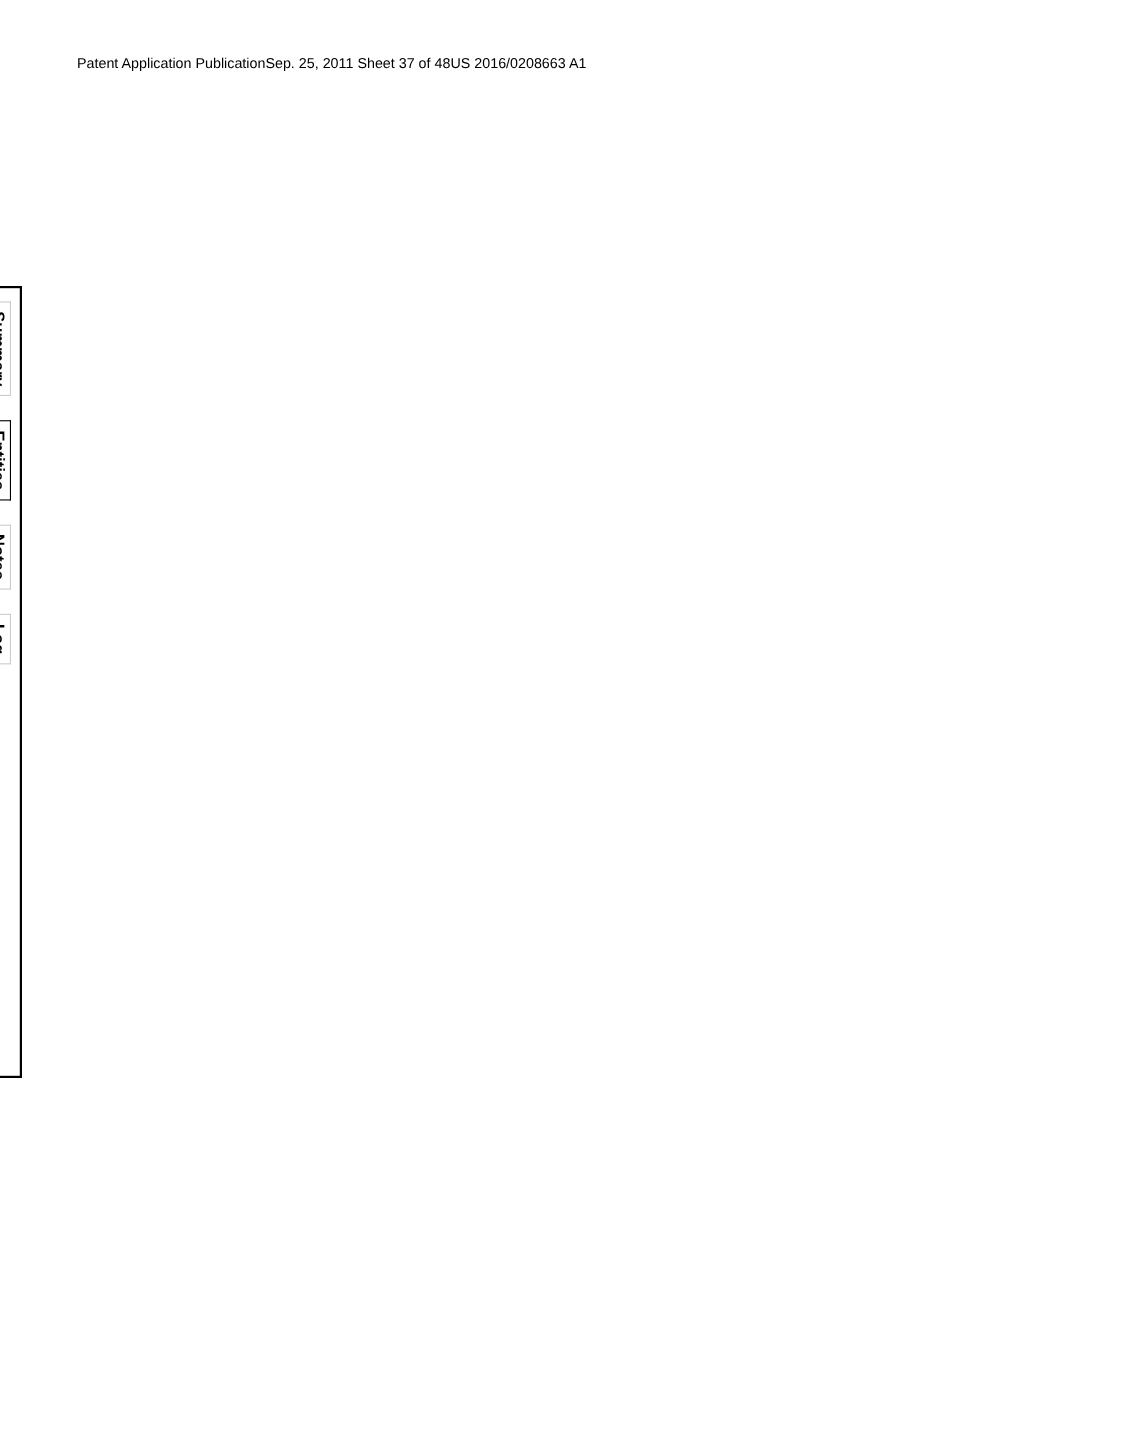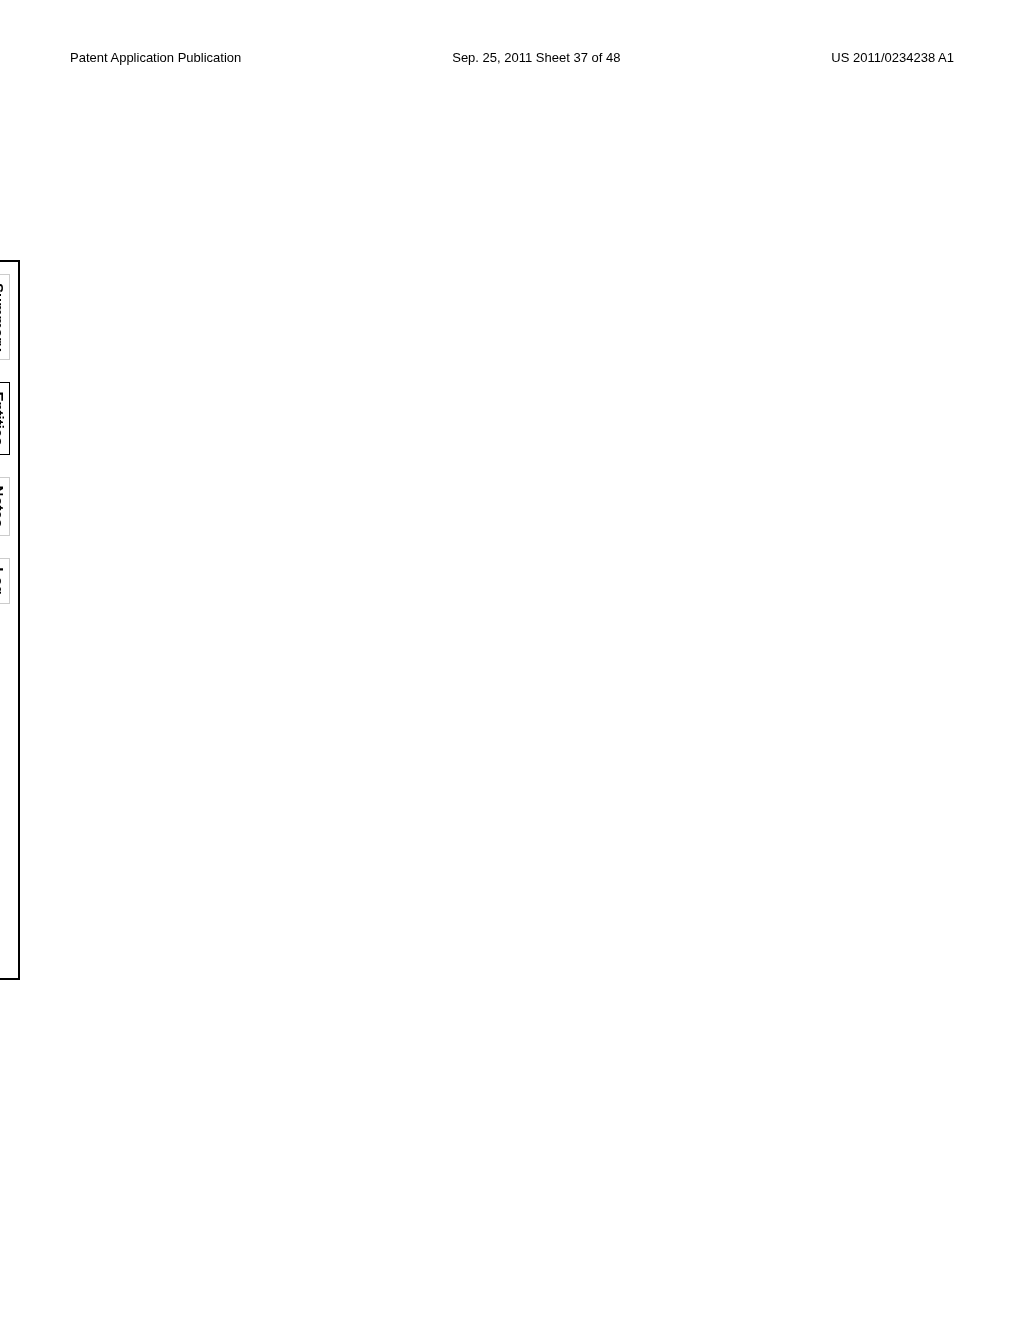--- a/index.html
+++ b/index.html
@@ -5,21 +5,20 @@
   * { box-sizing: border-box; margin: 0; padding: 0; }
   body {
     font-family: Arial, sans-serif;
     background: #fff;
     width: 1024px;
     height: 1320px;
     position: relative;
   }
   .page-header {
     display: flex;
-    justify-content: space-between;
     padding: 50px 70px 10px 70px;
     font-size: 13px;
   }
   .rotated-container {
     position: absolute;
     top: 110px;
     left: 60px;
     width: 900px;
     height: 1100px;
   }
@@ -51,21 +50,21 @@
   }
   .tab { font-weight: bold; border: 1px solid #ccc; border-bottom: none; padding: 2px 8px; background: #fff; }
   .tab.active { border-color: #000; }
 </style>
 </head>
 <body>
 
 <div class="page-header">
   <span>Patent Application Publication</span>
   <span>Sep. 25, 2011  Sheet 37 of 48</span>
-  <span>US 2011/0234238 A1</span>
+  <span>US 2016/0208663 A1</span>
 </div>
 
 <div class="rotated-container">
   <div class="rotated-inner">
 
     <div class="main-frame">
 
       <div class="tabs">
         <div class="tab">Summary</div>
         <div class="tab active">Entities</div>

